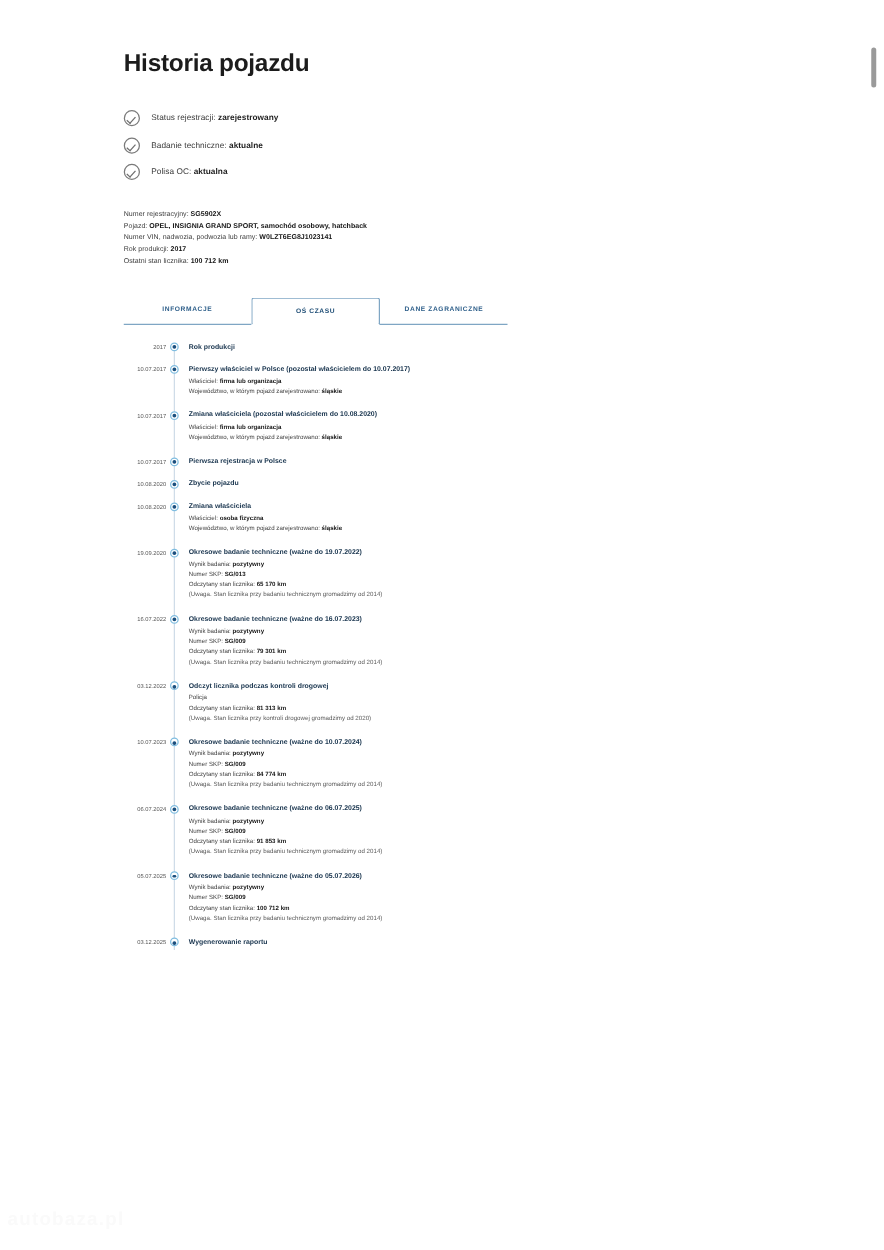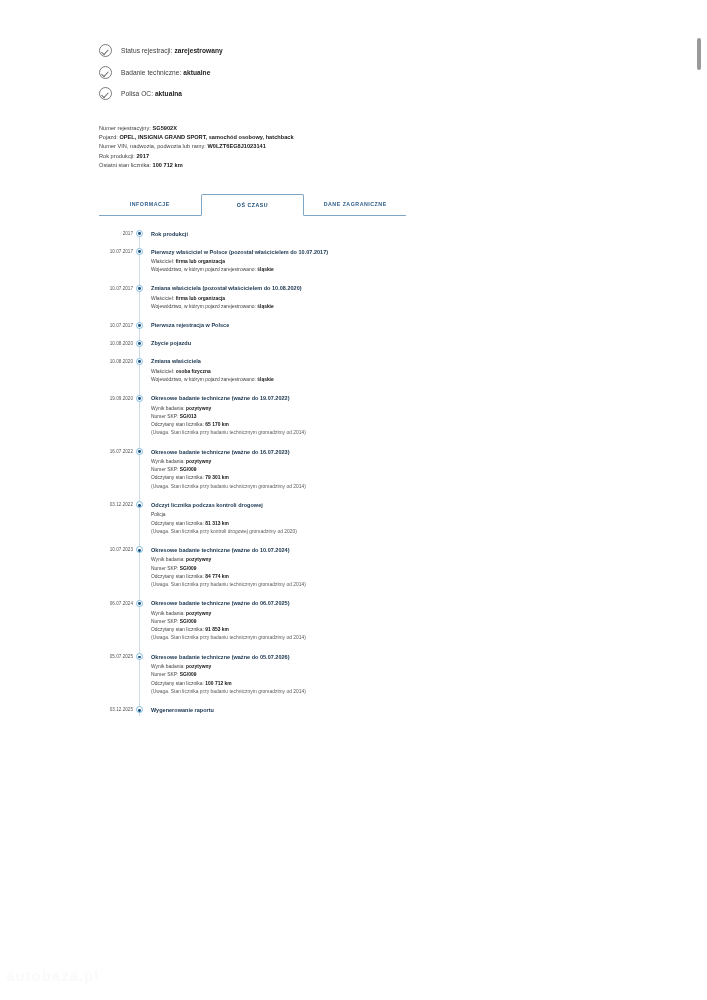--- a/index.html
+++ b/index.html
@@ -117,20 +117,21 @@
     letter-spacing: 1px; user-select: none;
   }
 </style>
 </head>
 <body>
 
 <div class="page">
 
   <div class="content">
 
+    <h1 class="title">Historia pojazdu</h1>
 
     <div class="status-list">
         <div class="status-row">
           <span class="check-icon"></span>
           <span class="status-text">Status rejestracji: <b>zarejestrowany</b></span>
         </div>
         <div class="status-row">
           <span class="check-icon"></span>
           <span class="status-text">Badanie techniczne: <b>aktualne</b></span>
         </div>

